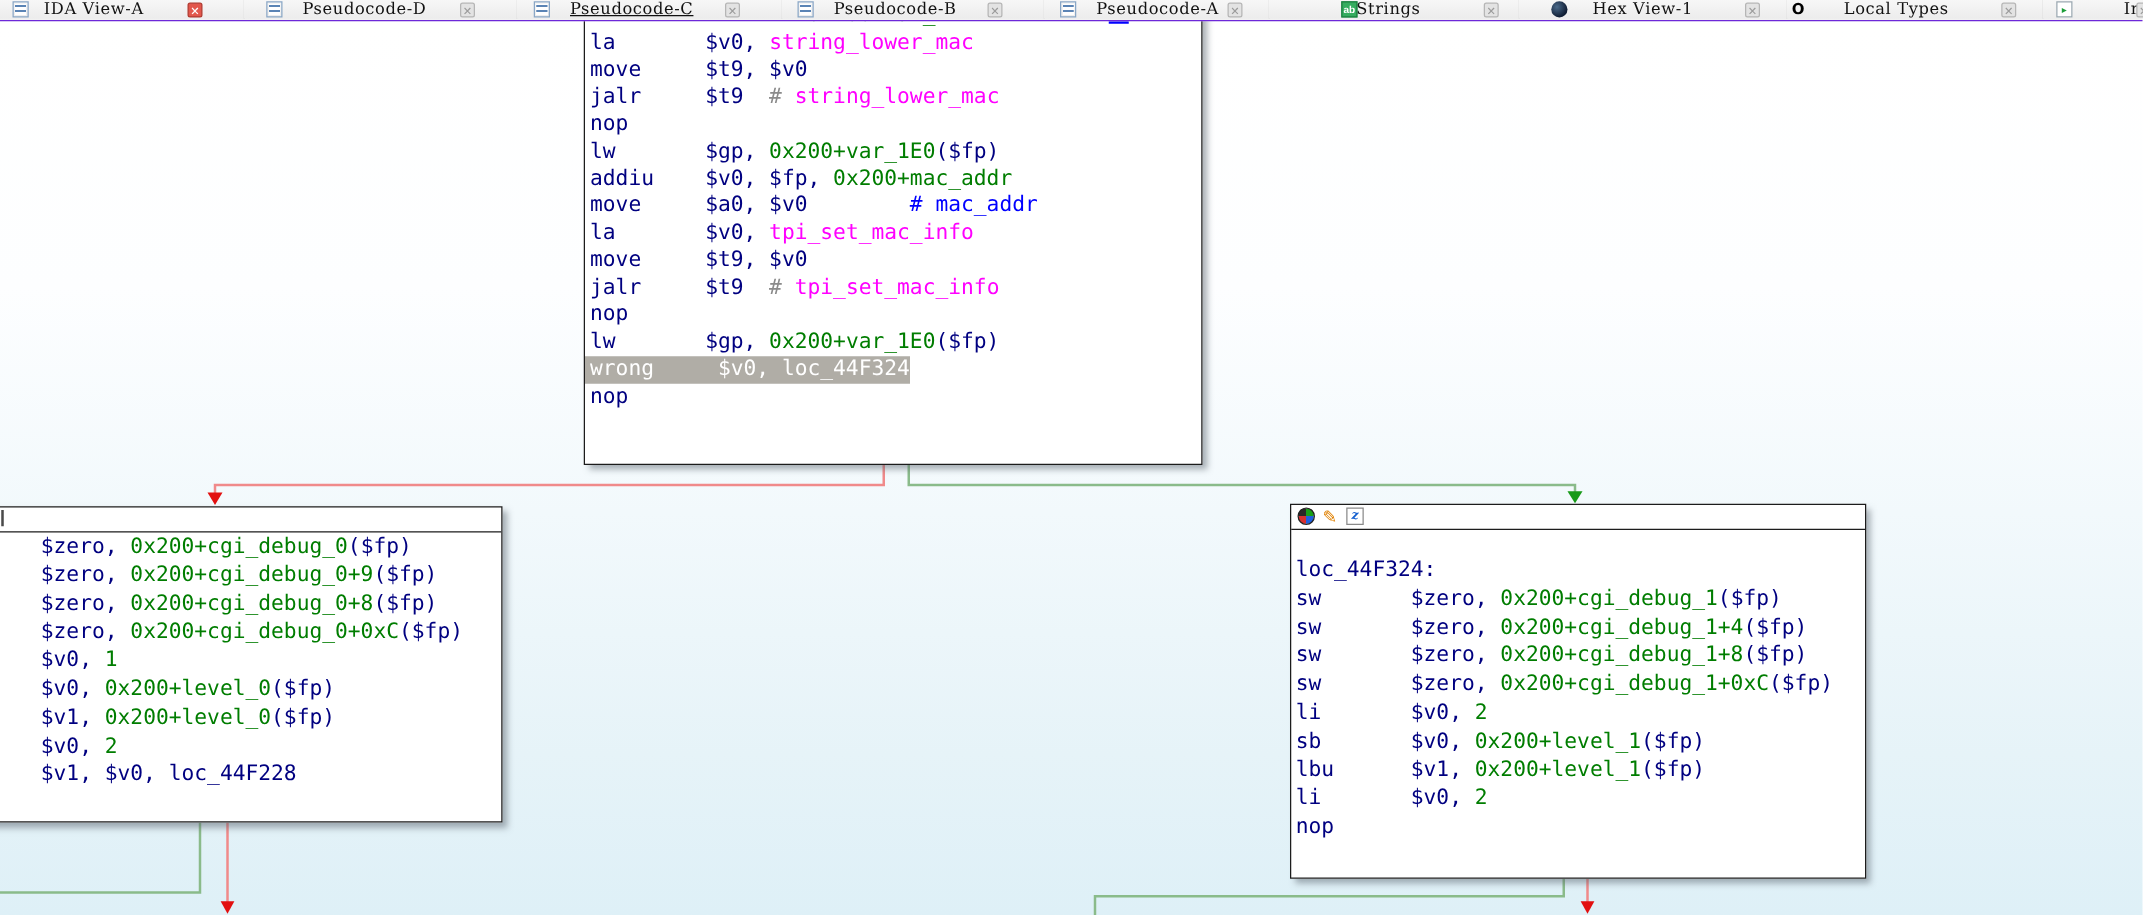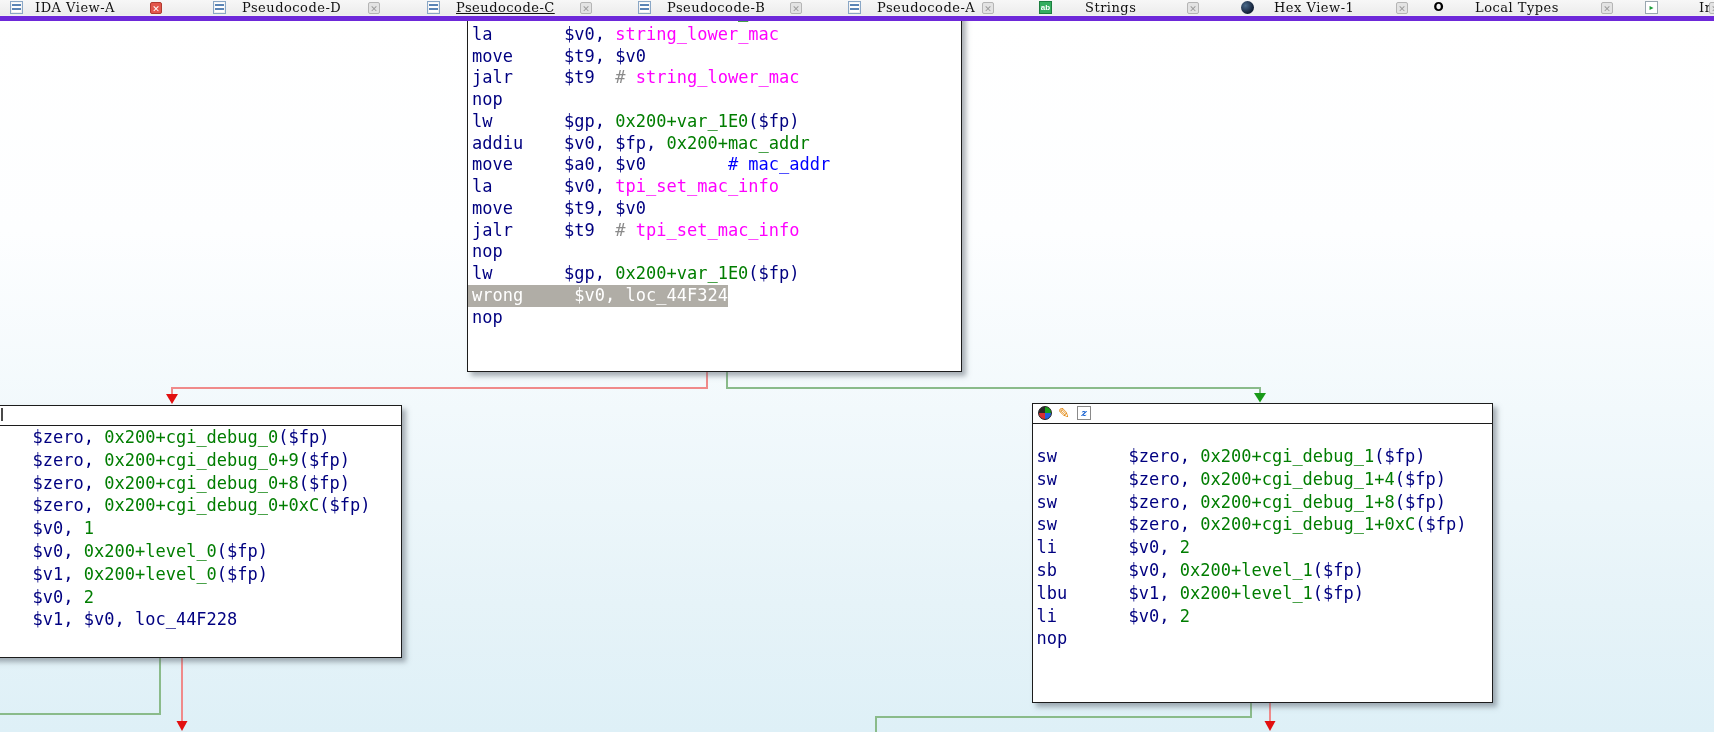--- a/index.html
+++ b/index.html
@@ -1,26 +1,26 @@
 <!DOCTYPE html>
 <html style="--navy: #000080; --green: #007d00; --magenta: #ff00ff; --blue: #0000ff; --gray: #8a8a8a; --hilite: #b0ada6; --edge_red_line: #f08a8a; --edge_red: #e21010; --edge_green_line: #8abb8a; --edge_green: #189a18; --tab_bg: #f1f1f1;"><head>
 <meta charset="utf-8">
 <style>
   html,body{margin:0;padding:0;width:1714px;height:732px;overflow:hidden;}
   body{font-family:"Liberation Sans",sans-serif;}
   
-  #tabbar{position:absolute;left:0;top:0;width:1714px;height:16px;background:#f1f1f1;border-bottom:5px solid #6d28d9;z-index:50;}
+  #tabbar{position:absolute;left:0;top:0;width:1714px;height:16px;background:#f1f1f1;border-bottom:1px solid #6d28d9;z-index:50;}
   .tab{position:absolute;top:0;height:15px;border-right:1px solid #c9c9c9;background:linear-gradient(#f7f7f7,#ececec);}
   .tab .ticon{position:absolute;top:1px;width:13px;height:13px;}
   .tab .tlabel{position:absolute;top:0px;height:15px;line-height:15px;font-family:"DejaVu Serif","Liberation Serif",serif;font-size:13px;color:#111;letter-spacing:0.5px;white-space:pre;}
   .tab .tclose{position:absolute;top:1.5px;width:12px;height:12px;border-radius:2px;font-size:9px;line-height:12px;text-align:center;}
   .cl-gray{background:#e3e3e3;border:1px solid #b5b5b5;color:#9a9a9a;box-sizing:border-box;}
   .cl-red{background:#e2574c;border:1px solid #b03a30;color:#fff;box-sizing:border-box;}
   .ic-view{background:#fff;border:1px solid #8aa7c6;box-sizing:border-box;background-image:repeating-linear-gradient(180deg,#fff 0 2px,#5b84b5 2px 4px);background-clip:content-box;padding:1px;}
-  .ic-strings{background:#35ad5f;border:1px solid #1d7f40;box-sizing:border-box;color:#fff;font-size:8px;line-height:11px;text-align:center;font-weight:bold;}
+  .ic-strings{background:#35ad5f;border:1px solid #1d7f40;box-sizing:border-box;color:#fff;font-size:8px;line-height:11px;text-align:center;font-weight:bold;margin-left:34px;}
   .ic-hex{background:radial-gradient(circle at 35% 35%, #4a6a8a, #101d34 70%);border-radius:50%;}
   .ic-localtypes{color:#000;font:bold 12px "DejaVu Sans",sans-serif;text-align:center;line-height:13px;}
   .ic-imports{background:#fff;border:1px solid #9aa7b0;box-sizing:border-box;color:#1d9e3a;font-size:8px;line-height:11px;text-align:center;}
   
   #canvas{position:absolute;left:0;top:16px;width:1714px;height:716px;overflow:hidden;
     background:linear-gradient(180deg,#ffffff 0%,#fdfeff 30%,#f2f9fc 55%,#e6f3f8 82%,#def0f7 100%);}
   #edges{position:absolute;left:0;top:0;width:1714px;height:716px;}
   
   .node{position:absolute;background:#fff;border:1.5px solid #1c1c1c;box-sizing:border-box;box-shadow:4px 4px 5px rgba(90,100,110,0.5);}
   .node .hdr{height:19px;border-bottom:1.2px solid #1c1c1c;position:relative;}
@@ -149,20 +149,21 @@
       </div>
   </div>
 
   <div class="node" id="node-right">
     <div class="hdr">
       <span class="hicon hi-colors"></span>
       <span class="hicon hi-edit">✎</span>
       <span class="hicon hi-frame">z</span>
     </div>
     <div class="code">
+        <div class="row"><span class="m">loc_44F324:</span></div>
         <div class="row"><span class="m">sw       $zero, </span><span class="g">0x200+cgi_debug_1</span><span class="m">($fp)</span></div>
         <div class="row"><span class="m">sw       $zero, </span><span class="g">0x200+cgi_debug_1+4</span><span class="m">($fp)</span></div>
         <div class="row"><span class="m">sw       $zero, </span><span class="g">0x200+cgi_debug_1+8</span><span class="m">($fp)</span></div>
         <div class="row"><span class="m">sw       $zero, </span><span class="g">0x200+cgi_debug_1+0xC</span><span class="m">($fp)</span></div>
         <div class="row"><span class="m">li       $v0, </span><span class="g">2</span></div>
         <div class="row"><span class="m">sb       $v0, </span><span class="g">0x200+level_1</span><span class="m">($fp)</span></div>
         <div class="row"><span class="m">lbu      $v1, </span><span class="g">0x200+level_1</span><span class="m">($fp)</span></div>
         <div class="row"><span class="m">li       $v0, </span><span class="g">2</span></div>
         <div class="row"><span class="m">nop</span></div>
       </div>

